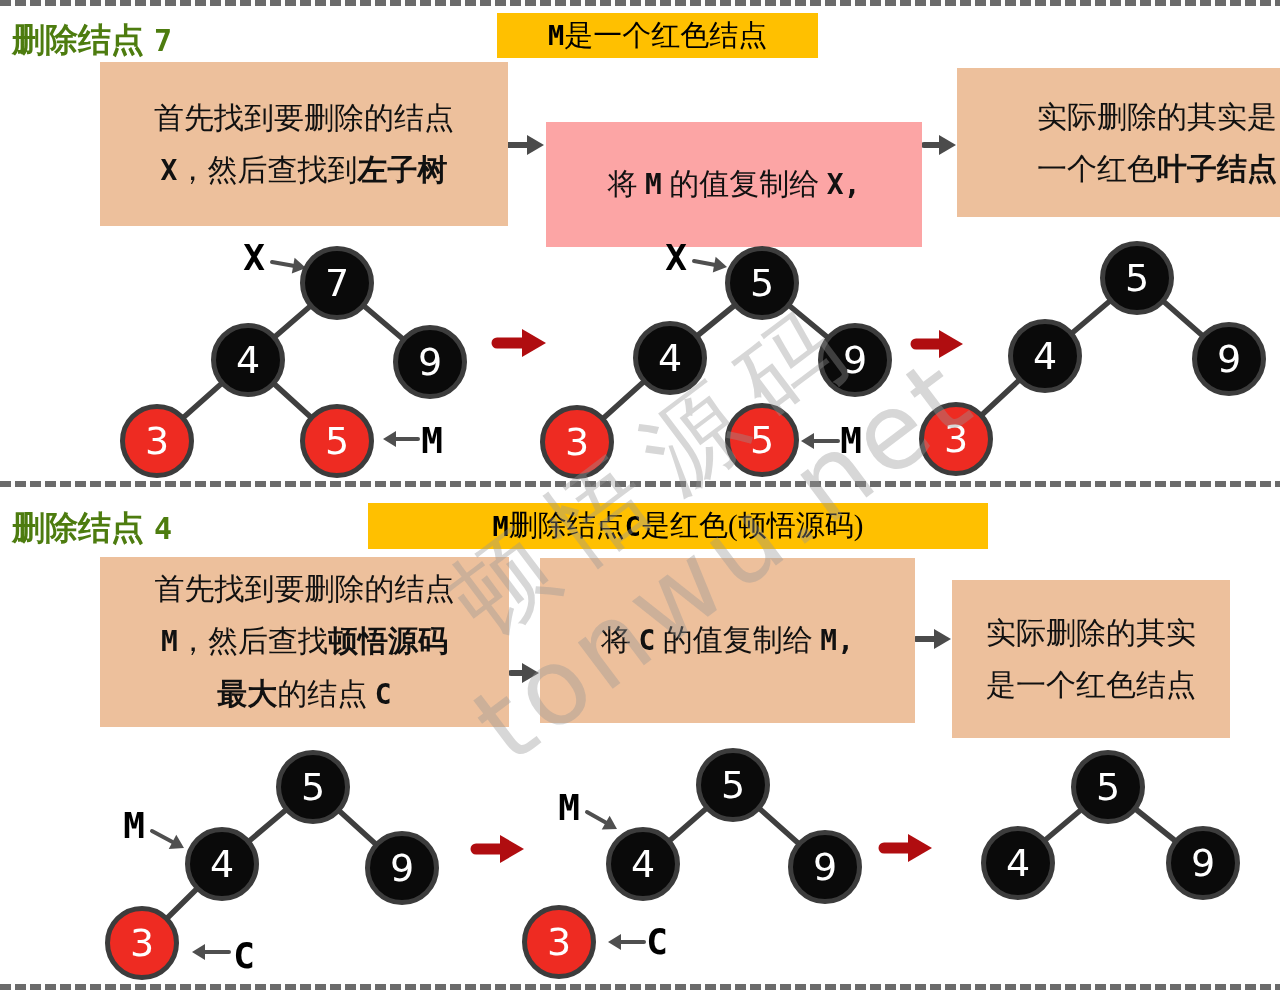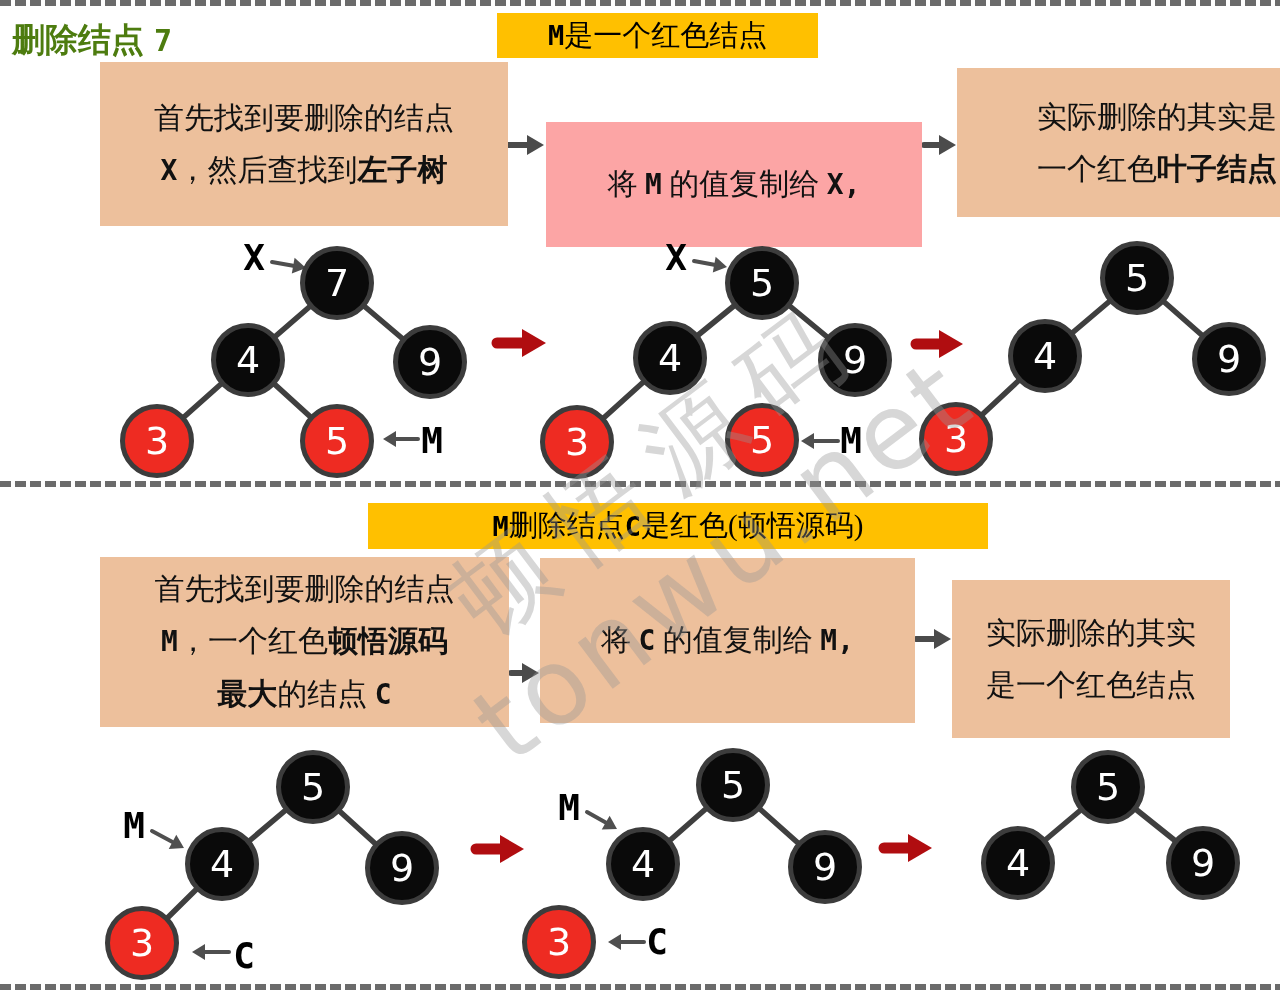--- a/index.html
+++ b/index.html
@@ -99,29 +99,30 @@
       <div class="box-line"><span class="">首先找到要删除的结点</span></div>
       <div class="box-line"><span class="seg-m">X</span><span class="">，然后查找到</span><span class="seg-b">左子树</span></div>
     </div>
     <div class="step-box" style="left: 546px; top: 82px; width: 376px; height: 125px; background: #fca5a5; margin-top: 40px;">
       <div class="box-line"><span class="">将 </span><span class="seg-m">M</span><span class=""> 的值复制给 </span><span class="seg-m">X,</span></div>
     </div>
     <div class="step-box" style="left: 957px; top: 68px; width: 320px; height: 149px; background: rgb(237, 192, 156); padding-left: 40px;">
       <div class="box-line"><span class="">实际删除的其实是</span></div>
       <div class="box-line"><span class="">一个红色</span><span class="seg-b">叶子结点</span></div>
     </div>
+    <div class="section-title" style="left: 12px; top: 506px;"><span>删除结点</span><span class="num">4</span></div>
     <div class="case-banner" style="left: 368px; top: 503px; width: 620px; height: 46px; background: rgb(255, 192, 0);">
       <span class="seg-m">M</span>
       <span class=""> 删除结点 </span>
       <span class="seg-m">C</span>
       <span class=""> 是红色(顿悟源码)</span>
     </div>
     <div class="step-box" style="left: 100px; top: 557px; width: 409px; height: 170px; background: rgb(237, 192, 156);">
       <div class="box-line"><span class="">首先找到要删除的结点</span></div>
-      <div class="box-line"><span class="seg-m">M</span><span class="">，一个红色</span><span class="seg-b">顿悟源码</span></div>
+      <div class="box-line"><span class="seg-m">M</span><span class="">，然后查找</span><span class="seg-b">顿悟源码</span></div>
       <div class="box-line"><span class="seg-b">最大</span><span class="">的结点 </span><span class="seg-m">C</span></div>
     </div>
     <div class="step-box" style="left: 540px; top: 558px; width: 375px; height: 165px; background: rgb(237, 192, 156); gap: 46px;">
       <div class="box-line"><span class="">将 </span><span class="seg-m">C</span><span class=""> 的值复制给 </span><span class="seg-m">M,</span></div>
     </div>
     <div class="step-box" style="left: 952px; top: 580px; width: 278px; height: 158px; background: rgb(237, 192, 156);">
       <div class="box-line"><span class="">实际删除的其实</span></div>
       <div class="box-line"><span class="">是一个红色结点</span></div>
     </div>
     <div class="node" style="left: 300px; top: 246px; background: rgb(10, 10, 10); border-color: rgb(60, 60, 60);">7</div>

